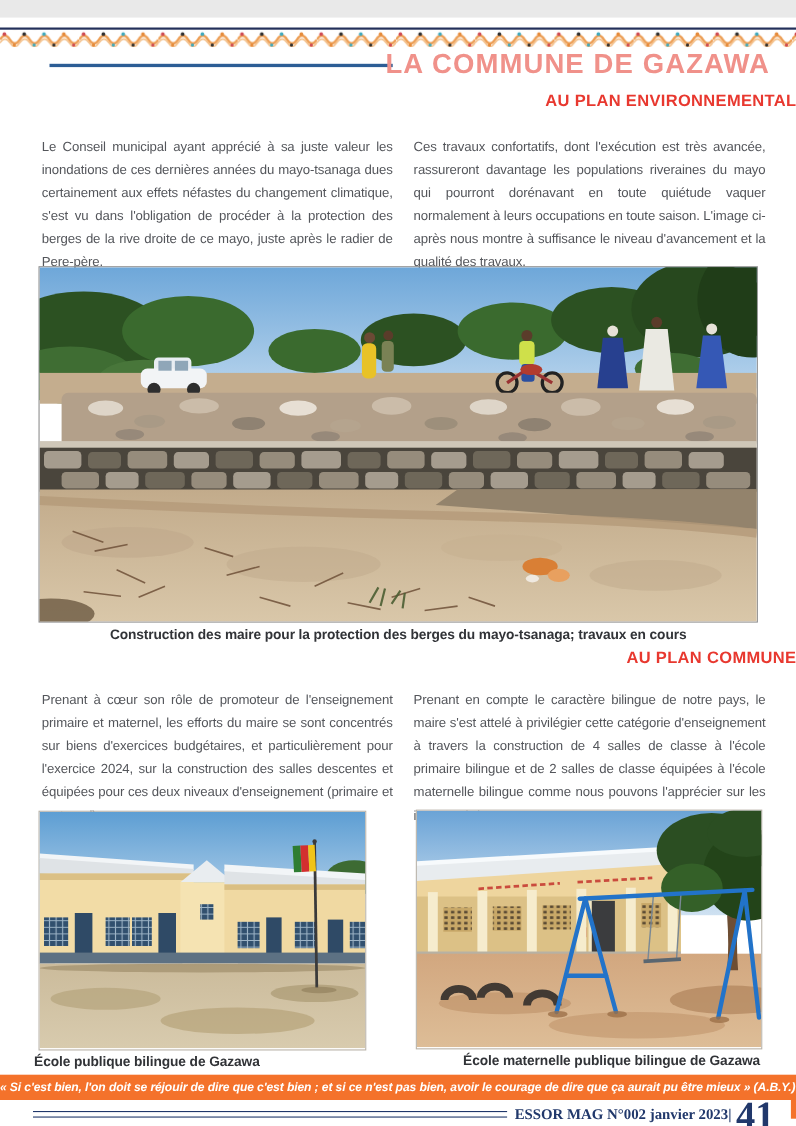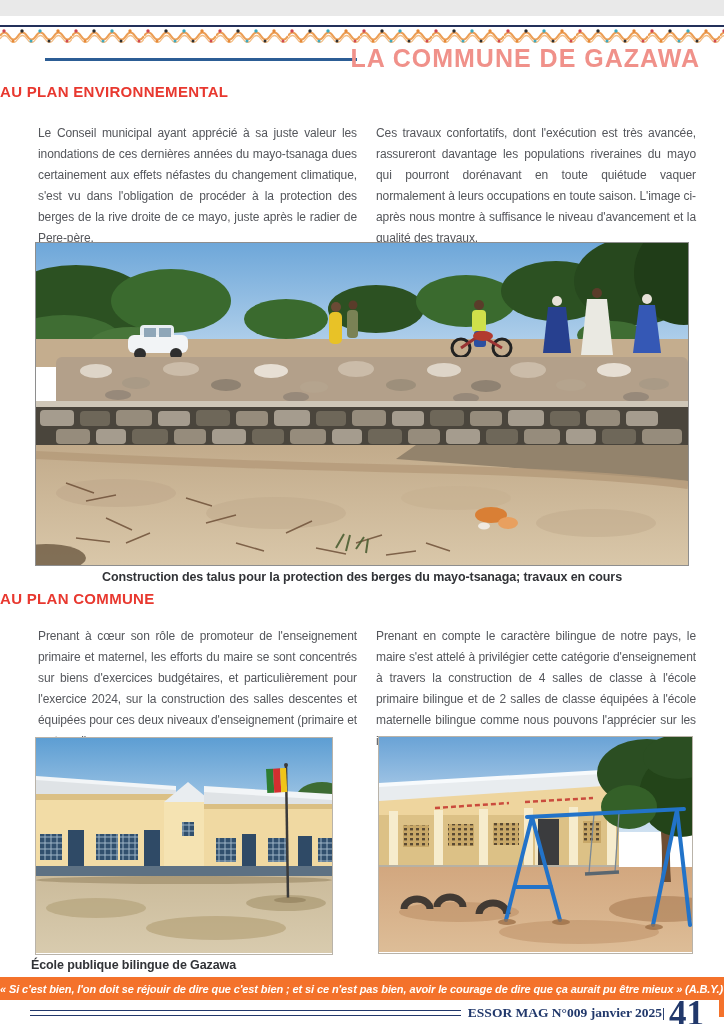--- a/index.html
+++ b/index.html
@@ -11,21 +11,21 @@
   .topbar{position:absolute;top:0;left:0;width:724px;height:28px;}
   .topbar .navy-rule{position:absolute;top:9px;left:0;width:100%;height:2px;background:#23305a;}
   .topbar svg{position:absolute;top:12px;left:0;}
   
   .header-rule{position:absolute;left:45px;top:42px;width:312px;height:3px;background:#2c5d95;}
   .page-title{
     position:absolute;top:28px;left:300px;right:24px;text-align:right;
     font-size:25px;font-weight:bold;letter-spacing:1px;color:#f0918a;white-space:nowrap;
   }
   .section-heading{
-    position:absolute;left:0;width:724px;text-align:left;
+    position:absolute;left:0;width:724px;text-align:right;
     font-size:15px;font-weight:bold;letter-spacing:.3px;color:#e8382f;
   }
   #heading-env{top:67px;}
   #heading-social{top:574px;}
   
   .col{
     position:absolute;font-size:12px;line-height:21px;color:#54565b;
     text-align:justify;letter-spacing:-0.1px;
   }
   #env-left{left:38px;top:95px;width:319px;}
@@ -239,21 +239,21 @@
           <ellipse cx="472" cy="280" rx="10" ry="6" fill="#e8a05f"></ellipse>
           <ellipse cx="448" cy="283" rx="6" ry="3.5" fill="#efe9e0"></ellipse>
         </g>
         <g stroke="#4c5f33" stroke-width="2" opacity="0.9">
           <path d="M300,305 l8,-14 M310,308 l4,-16 M320,306 l8,-12 M330,310 l2,-14"></path>
         </g>
         <ellipse cx="10" cy="315" rx="40" ry="14" fill="#5c4a33" opacity="0.7"></ellipse>
       </g>
     </svg>
   </figure>
-  <div class="photo-caption" id="caption-river">Construction des talus pour la protection des berges du mayo-tsanaga; travaux en cours</div>
+  <div class="photo-caption" id="caption-river">Construction des maire pour la protection des berges du mayo-tsanaga; travaux en cours</div>
 
   <div class="section-heading" id="heading-social">AU PLAN COMMUNE</div>
   <p class="col" id="social-left">Prenant à cœur son rôle de promoteur de l'enseignement primaire et maternel, les efforts du maire se sont concentrés sur biens d'exercices budgétaires, et particulièrement pour l'exercice 2024, sur la construction des salles descentes et équipées pour ces deux niveaux d'enseignement (primaire et maternel).</p>
   <p class="col" id="social-right">Prenant en compte le caractère bilingue de notre pays, le maire s'est attelé à privilégier cette catégorie d'enseignement à travers la construction de 4 salles de classe à l'école primaire bilingue et de 2 salles de classe équipées à l'école maternelle bilingue comme nous pouvons l'apprécier sur les images ci-dessous.</p>
 
   <figure id="figure-primary">
     <svg viewBox="0 0 296 215" width="296" height="215">
       <defs>
         <linearGradient id="sky2" x1="0" y1="0" x2="0" y2="1">
           <stop offset="0" stop-color="#5d9ed3"></stop>
@@ -402,24 +402,25 @@
           <line x1="136" y1="150" x2="172" y2="150"></line>
           <line x1="298" y1="73" x2="274" y2="188"></line>
           <line x1="298" y1="73" x2="311" y2="188"></line>
         </g>
         <ellipse cx="128" cy="185" rx="9" ry="3" fill="#9c7148" opacity="0.8"></ellipse>
         <ellipse cx="182" cy="185" rx="9" ry="3" fill="#9c7148" opacity="0.8"></ellipse>
         <ellipse cx="275" cy="190" rx="9" ry="3" fill="#9c7148" opacity="0.8"></ellipse>
       </g>
     </svg>
   </figure>
+  <div class="photo-caption" id="caption-nursery">École maternelle publique bilingue de Gazawa</div>
 
   <div class="quote-bar">
     <span>« Si c'est bien, l'on doit se réjouir de dire que c'est bien ; et si ce n'est pas bien, avoir le courage de dire que ça aurait pu être mieux » (A.B.Y.)</span>
   </div>
   <div class="orange-tab"></div>
   <div class="footer-row">
     <div class="footer-line"></div>
-    <span class="footer-mag">ESSOR MAG  N°009  janvier 2025|</span>
+    <span class="footer-mag">ESSOR MAG  N°002  janvier 2023|</span>
     <span class="footer-page">41</span>
   </div>
 
 </div>
 
 </body></html>

